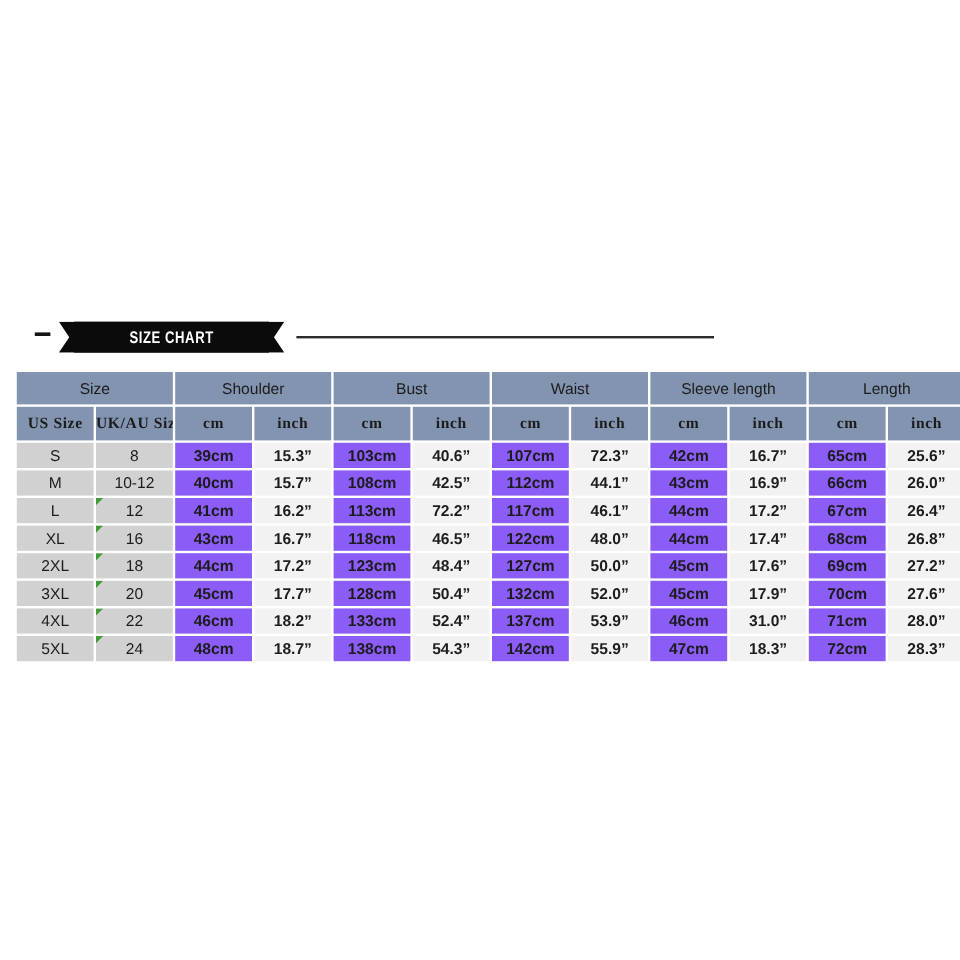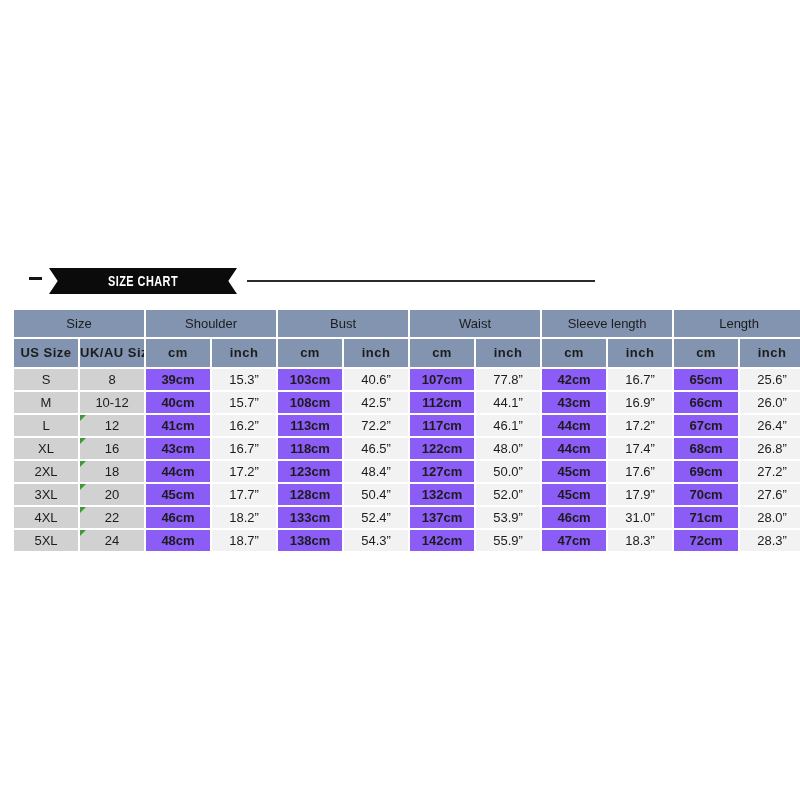--- a/index.html
+++ b/index.html
@@ -117,21 +117,21 @@
     font-family: "Liberation Sans", sans-serif;
     margin-left: 39px;
   }
   
   .hdr-sub {
     background: #8294b0;
     color: #ffffff;
     height: 28px;
     font-size: 11px;
     font-weight: bold;
-    font-family: Liberation Sans, sans-serif;
+    font-family: Liberation Serif, serif;
     letter-spacing: 0.5px;
     line-height: 1.05;
   }
 
   
   .cell-size {
     background: #d1d1d1;
     height: 21px;
     font-size: 14px;
   }
@@ -144,21 +144,21 @@
   .cell-cm {
     background: #8b5cf6;
     height: 21px;
     font-size: 13.5px;
     font-weight: bold;
   }
   .cell-inch {
     background: #f2f2f2;
     height: 21px;
     font-size: 13.5px;
-    font-weight: normal;
+    font-weight: bold;
   }
 
   
   .comment-marker {
     position: absolute;
     left: 0;
     top: 0;
     width: 0;
     height: 0;
     border-top: 6px solid #3f9b35;
@@ -218,21 +218,21 @@
         <td class="hdr-sub">inch</td>
       </tr>
       <tr>
         <td class="cell-size">S</td>
         <td class="cell-uk">8</td>
         <td class="cell-cm">39cm</td>
         <td class="cell-inch">15.3”</td>
         <td class="cell-cm">103cm</td>
         <td class="cell-inch">40.6”</td>
         <td class="cell-cm">107cm</td>
-        <td class="cell-inch">77.8”</td>
+        <td class="cell-inch">72.3”</td>
         <td class="cell-cm">42cm</td>
         <td class="cell-inch">16.7”</td>
         <td class="cell-cm">65cm</td>
         <td class="cell-inch">25.6”</td>
       </tr>
       <tr>
         <td class="cell-size">M</td>
         <td class="cell-uk">10-12</td>
         <td class="cell-cm">40cm</td>
         <td class="cell-inch">15.7”</td>

